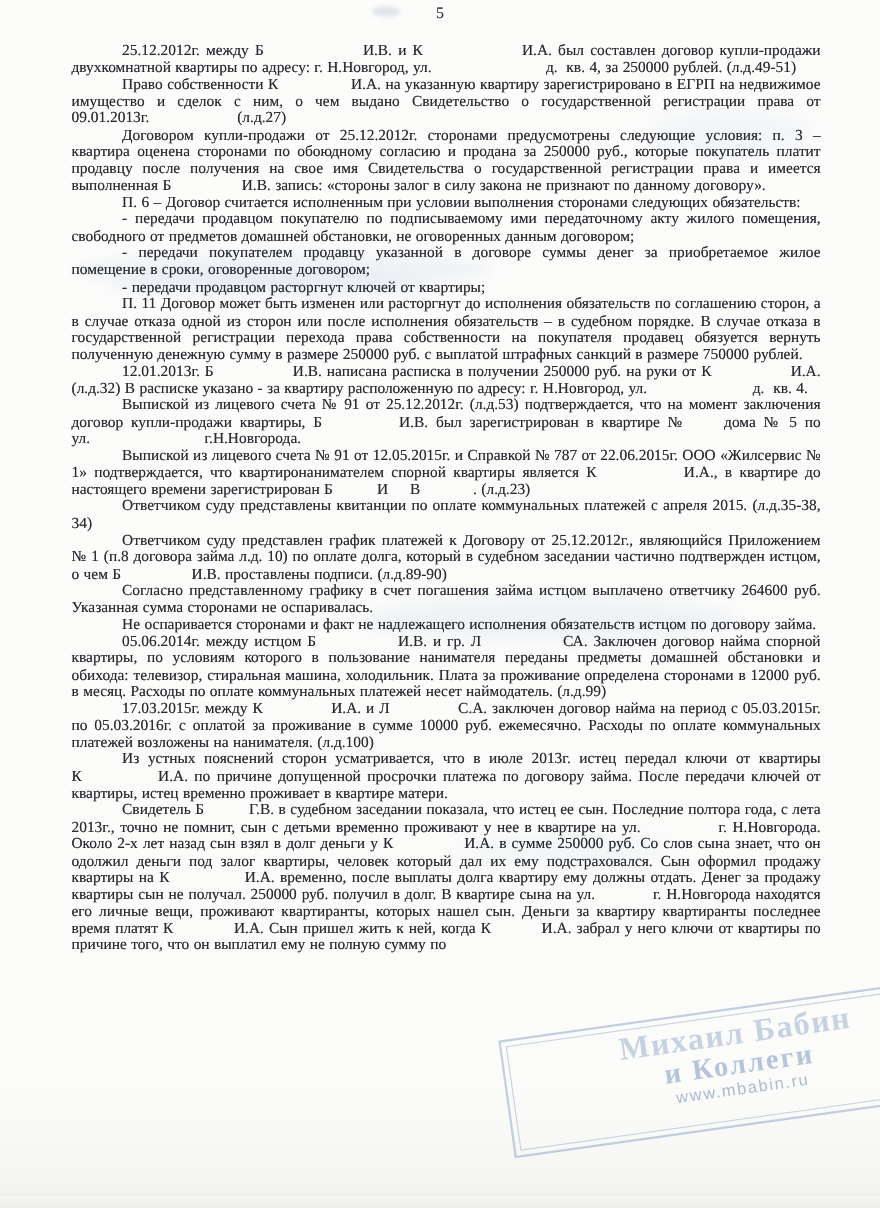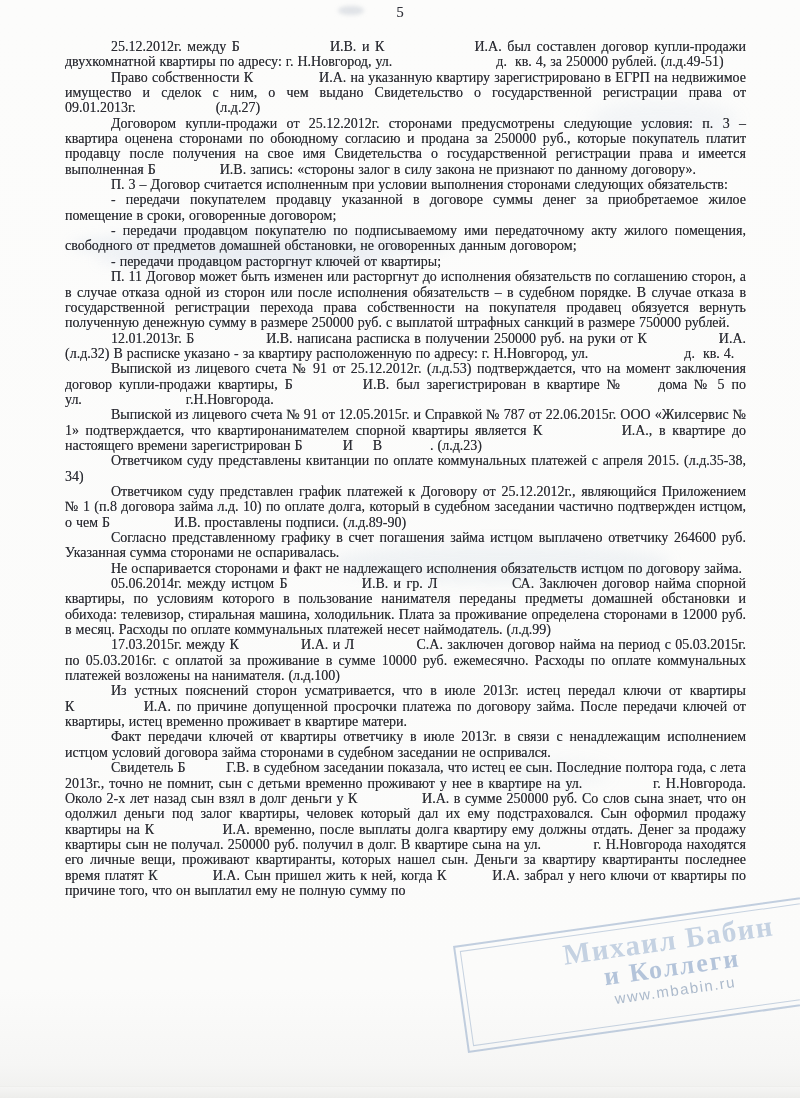--- a/index.html
+++ b/index.html
@@ -104,33 +104,32 @@
       <div class="stamp-line1">Михаил Бабин</div>
       <div class="stamp-line2">и Коллеги</div>
       <div class="stamp-line3">www.mbabin.ru</div>
     </div>
   </div>
 
   <div class="content">
       <p>25.12.2012г. между Б&nbsp;&nbsp;&nbsp;&nbsp;&nbsp;&nbsp;&nbsp;&nbsp;&nbsp;&nbsp;&nbsp;&nbsp;&nbsp;&nbsp;&nbsp;&nbsp;И.В. и К&nbsp;&nbsp;&nbsp;&nbsp;&nbsp;&nbsp;&nbsp;&nbsp;&nbsp;&nbsp;&nbsp;&nbsp;&nbsp;&nbsp;&nbsp;&nbsp;И.А. был составлен договор купли-продажи двухкомнатной квартиры по адресу: г. Н.Новгород, ул.&nbsp;&nbsp;&nbsp;&nbsp;&nbsp;&nbsp;&nbsp;&nbsp;&nbsp;&nbsp;&nbsp;&nbsp;&nbsp;&nbsp;&nbsp;&nbsp;&nbsp;&nbsp;&nbsp;&nbsp;&nbsp;&nbsp;&nbsp;&nbsp;&nbsp;&nbsp;д.&nbsp;&nbsp;кв. 4, за 250000 рублей. (л.д.49-51)</p>
       <p>Право собственности К&nbsp;&nbsp;&nbsp;&nbsp;&nbsp;&nbsp;&nbsp;&nbsp;&nbsp;&nbsp;&nbsp;&nbsp;&nbsp;&nbsp;&nbsp;&nbsp;И.А. на указанную квартиру зарегистрировано в ЕГРП на недвижимое имущество и сделок с ним, о чем выдано  Свидетельство о государственной регистрации права от 09.01.2013г.&nbsp;&nbsp;&nbsp;&nbsp;&nbsp;&nbsp;&nbsp;&nbsp;&nbsp;&nbsp;&nbsp;&nbsp;&nbsp;&nbsp;&nbsp;&nbsp;&nbsp;&nbsp;&nbsp;&nbsp;(л.д.27)</p>
       <p>Договором купли-продажи от 25.12.2012г. сторонами предусмотрены следующие условия: п. 3 – квартира оценена  сторонами по обоюдному согласию и продана за 250000 руб., которые покупатель платит продавцу после получения на свое имя Свидетельства о государственной регистрации права и имеется выполненная Б&nbsp;&nbsp;&nbsp;&nbsp;&nbsp;&nbsp;&nbsp;&nbsp;&nbsp;&nbsp;&nbsp;&nbsp;&nbsp;&nbsp;&nbsp;&nbsp;И.В. запись: «стороны залог в силу закона не признают по данному договору».</p>
-      <p>П. 3 – Договор считается исполненным при условии выполнения сторонами следующих обязательств:</p>
+      <p>П. 6 – Договор считается исполненным при условии выполнения сторонами следующих обязательств:</p>
+      <p>- передачи  продавцом покупателю по подписываемому ими передаточному акту жилого помещения, свободного от предметов домашней обстановки, не оговоренных данным договором;</p>
       <p>- передачи покупателем продавцу указанной в договоре суммы денег за приобретаемое жилое помещение в сроки, оговоренные договором;</p>
-      <p>- передачи  продавцом покупателю по подписываемому ими передаточному акту жилого помещения, свободного от предметов домашней обстановки, не оговоренных данным договором;</p>
       <p>- передачи продавцом расторгнут ключей от квартиры;</p>
       <p>П. 11 Договор может быть изменен или расторгнут до исполнения обязательств по соглашению сторон, а в случае отказа одной из сторон или после исполнения обязательств – в судебном порядке. В случае отказа в государственной регистрации перехода права собственности на покупателя продавец обязуется вернуть полученную денежную сумму в размере 250000 руб. с выплатой штрафных санкций в размере 750000 рублей.</p>
       <p>12.01.2013г. Б&nbsp;&nbsp;&nbsp;&nbsp;&nbsp;&nbsp;&nbsp;&nbsp;&nbsp;&nbsp;&nbsp;&nbsp;&nbsp;&nbsp;&nbsp;&nbsp;И.В. написана расписка в получении 250000 руб. на руки  от К&nbsp;&nbsp;&nbsp;&nbsp;&nbsp;&nbsp;&nbsp;&nbsp;&nbsp;&nbsp;&nbsp;&nbsp;&nbsp;&nbsp;&nbsp;&nbsp;И.А. (л.д.32) В расписке указано - за квартиру расположенную по адресу: г. Н.Новгород, ул.&nbsp;&nbsp;&nbsp;&nbsp;&nbsp;&nbsp;&nbsp;&nbsp;&nbsp;&nbsp;&nbsp;&nbsp;&nbsp;&nbsp;&nbsp;&nbsp;&nbsp;&nbsp;&nbsp;&nbsp;&nbsp;&nbsp;&nbsp;&nbsp;д.&nbsp;&nbsp;кв. 4.</p>
       <p>Выпиской из лицевого счета № 91 от 25.12.2012г. (л.д.53) подтверждается, что на момент заключения договор купли-продажи квартиры, Б&nbsp;&nbsp;&nbsp;&nbsp;&nbsp;&nbsp;&nbsp;&nbsp;&nbsp;&nbsp;И.В. был зарегистрирован в квартире №&nbsp;&nbsp;&nbsp;&nbsp;&nbsp;дома № 5 по ул.&nbsp;&nbsp;&nbsp;&nbsp;&nbsp;&nbsp;&nbsp;&nbsp;&nbsp;&nbsp;&nbsp;&nbsp;&nbsp;&nbsp;&nbsp;&nbsp;&nbsp;&nbsp;&nbsp;&nbsp;&nbsp;&nbsp;&nbsp;&nbsp;&nbsp;&nbsp;г.Н.Новгорода.</p>
       <p>Выпиской из лицевого счета № 91 от 12.05.2015г. и Справкой № 787 от 22.06.2015г. ООО «Жилсервис № 1» подтверждается, что  квартиронанимателем спорной квартиры является К&nbsp;&nbsp;&nbsp;&nbsp;&nbsp;&nbsp;&nbsp;&nbsp;&nbsp;&nbsp;&nbsp;&nbsp;И.А., в квартире до настоящего времени  зарегистрирован Б&nbsp;&nbsp;&nbsp;&nbsp;&nbsp;&nbsp;&nbsp;&nbsp;&nbsp;&nbsp;И&nbsp;&nbsp;&nbsp;&nbsp;&nbsp;В&nbsp;&nbsp;&nbsp;&nbsp;&nbsp;&nbsp;&nbsp;&nbsp;&nbsp;&nbsp;&nbsp;&nbsp;. (л.д.23)</p>
       <p>Ответчиком суду представлены квитанции по оплате коммунальных платежей с апреля 2015. (л.д.35-38, 34)</p>
       <p>Ответчиком суду представлен график платежей к Договору от 25.12.2012г., являющийся Приложением № 1 (п.8 договора займа л.д. 10) по оплате долга, который в судебном заседании частично подтвержден истцом, о чем Б&nbsp;&nbsp;&nbsp;&nbsp;&nbsp;&nbsp;&nbsp;&nbsp;&nbsp;&nbsp;&nbsp;&nbsp;&nbsp;&nbsp;&nbsp;&nbsp;И.В. проставлены подписи. (л.д.89-90)</p>
       <p>Согласно представленному графику в счет погашения займа истцом выплачено ответчику 264600 руб. Указанная сумма сторонами не оспаривалась.</p>
       <p>Не оспаривается сторонами и факт не надлежащего исполнения обязательств истцом по  договору займа.</p>
       <p>05.06.2014г. между истцом Б&nbsp;&nbsp;&nbsp;&nbsp;&nbsp;&nbsp;&nbsp;&nbsp;&nbsp;&nbsp;&nbsp;&nbsp;&nbsp;&nbsp;И.В. и гр. Л&nbsp;&nbsp;&nbsp;&nbsp;&nbsp;&nbsp;&nbsp;&nbsp;&nbsp;&nbsp;&nbsp;&nbsp;&nbsp;&nbsp;СА. Заключен договор найма спорной квартиры, по условиям которого в пользование нанимателя переданы предметы домашней обстановки и обихода: телевизор, стиральная машина, холодильник. Плата за проживание определена сторонами в 12000 руб. в месяц. Расходы по оплате коммунальных платежей несет наймодатель. (л.д.99)</p>
       <p>17.03.2015г. между К&nbsp;&nbsp;&nbsp;&nbsp;&nbsp;&nbsp;&nbsp;&nbsp;&nbsp;&nbsp;&nbsp;&nbsp;&nbsp;&nbsp;И.А. и Л&nbsp;&nbsp;&nbsp;&nbsp;&nbsp;&nbsp;&nbsp;&nbsp;&nbsp;&nbsp;&nbsp;&nbsp;&nbsp;&nbsp;С.А. заключен договор найма на период с 05.03.2015г. по 05.03.2016г. с оплатой за проживание в сумме 10000 руб. ежемесячно. Расходы по оплате коммунальных платежей возложены на нанимателя. (л.д.100)</p>
       <p>Из устных пояснений сторон усматривается, что в июле 2013г. истец передал ключи от квартиры К&nbsp;&nbsp;&nbsp;&nbsp;&nbsp;&nbsp;&nbsp;&nbsp;&nbsp;&nbsp;&nbsp;&nbsp;И.А. по причине допущенной просрочки платежа по договору займа. После передачи ключей от квартиры, истец временно проживает в квартире матери.</p>
-      <p>Факт передачи ключей от квартиры ответчику в июле 2013г. в связи с ненадлежащим исполнением истцом условий договора займа сторонами в судебном заседании не оспривался.</p>
       <p>Свидетель Б&nbsp;&nbsp;&nbsp;&nbsp;&nbsp;&nbsp;&nbsp;&nbsp;&nbsp;&nbsp;Г.В. в судебном заседании показала, что истец ее сын.  Последние полтора года, с лета 2013г., точно не помнит,  сын с детьми временно проживают у нее в квартире на ул.&nbsp;&nbsp;&nbsp;&nbsp;&nbsp;&nbsp;&nbsp;&nbsp;&nbsp;&nbsp;&nbsp;&nbsp;&nbsp;&nbsp;г. Н.Новгорода. Около 2-х лет назад сын взял в долг деньги у К&nbsp;&nbsp;&nbsp;&nbsp;&nbsp;&nbsp;&nbsp;&nbsp;&nbsp;&nbsp;&nbsp;&nbsp;&nbsp;&nbsp;И.А. в сумме 250000 руб.  Со слов сына знает, что он одолжил деньги под залог квартиры, человек который дал их ему подстраховался. Сын оформил продажу квартиры на К&nbsp;&nbsp;&nbsp;&nbsp;&nbsp;&nbsp;&nbsp;&nbsp;&nbsp;&nbsp;&nbsp;&nbsp;&nbsp;&nbsp;И.А. временно, после выплаты долга квартиру ему должны отдать. Денег за продажу квартиры сын не получал. 250000 руб. получил в долг. В квартире сына на ул.&nbsp;&nbsp;&nbsp;&nbsp;&nbsp;&nbsp;&nbsp;&nbsp;&nbsp;&nbsp;&nbsp;&nbsp;г. Н.Новгорода находятся его личные вещи, проживают квартиранты, которых нашел сын. Деньги за квартиру  квартиранты последнее время платят К&nbsp;&nbsp;&nbsp;&nbsp;&nbsp;&nbsp;&nbsp;&nbsp;&nbsp;&nbsp;&nbsp;&nbsp;И.А. Сын пришел жить к ней, когда К&nbsp;&nbsp;&nbsp;&nbsp;&nbsp;&nbsp;&nbsp;&nbsp;&nbsp;&nbsp;И.А. забрал у него ключи от квартиры  по причине того, что он выплатил ему не полную сумму по</p>
     </div>
 
   <div class="bottom-band"></div>
 </div>
 
 </body></html>

